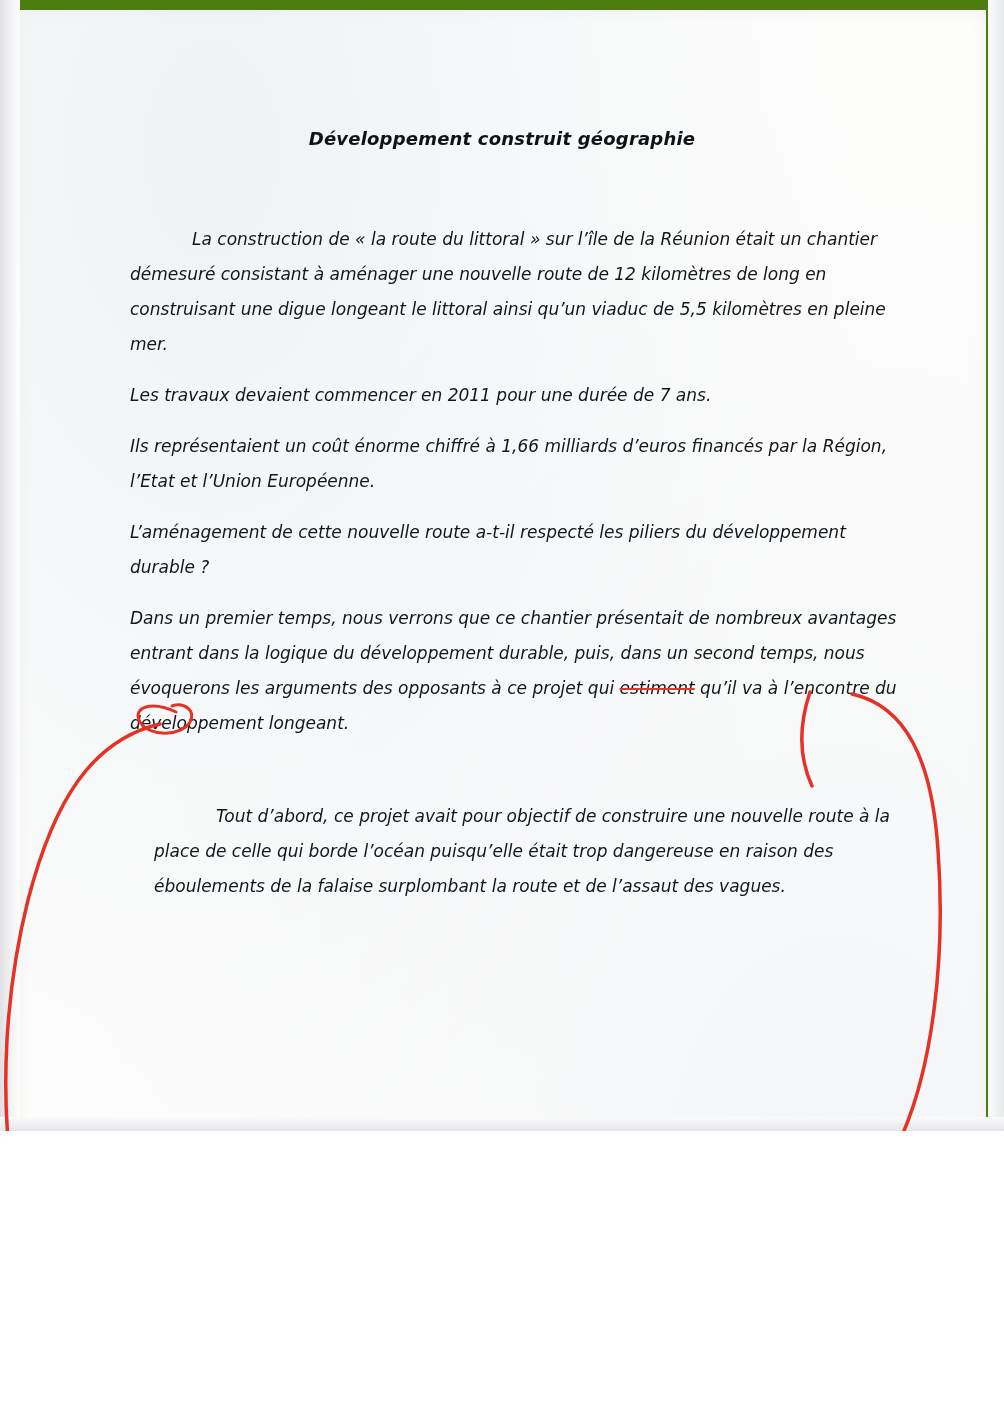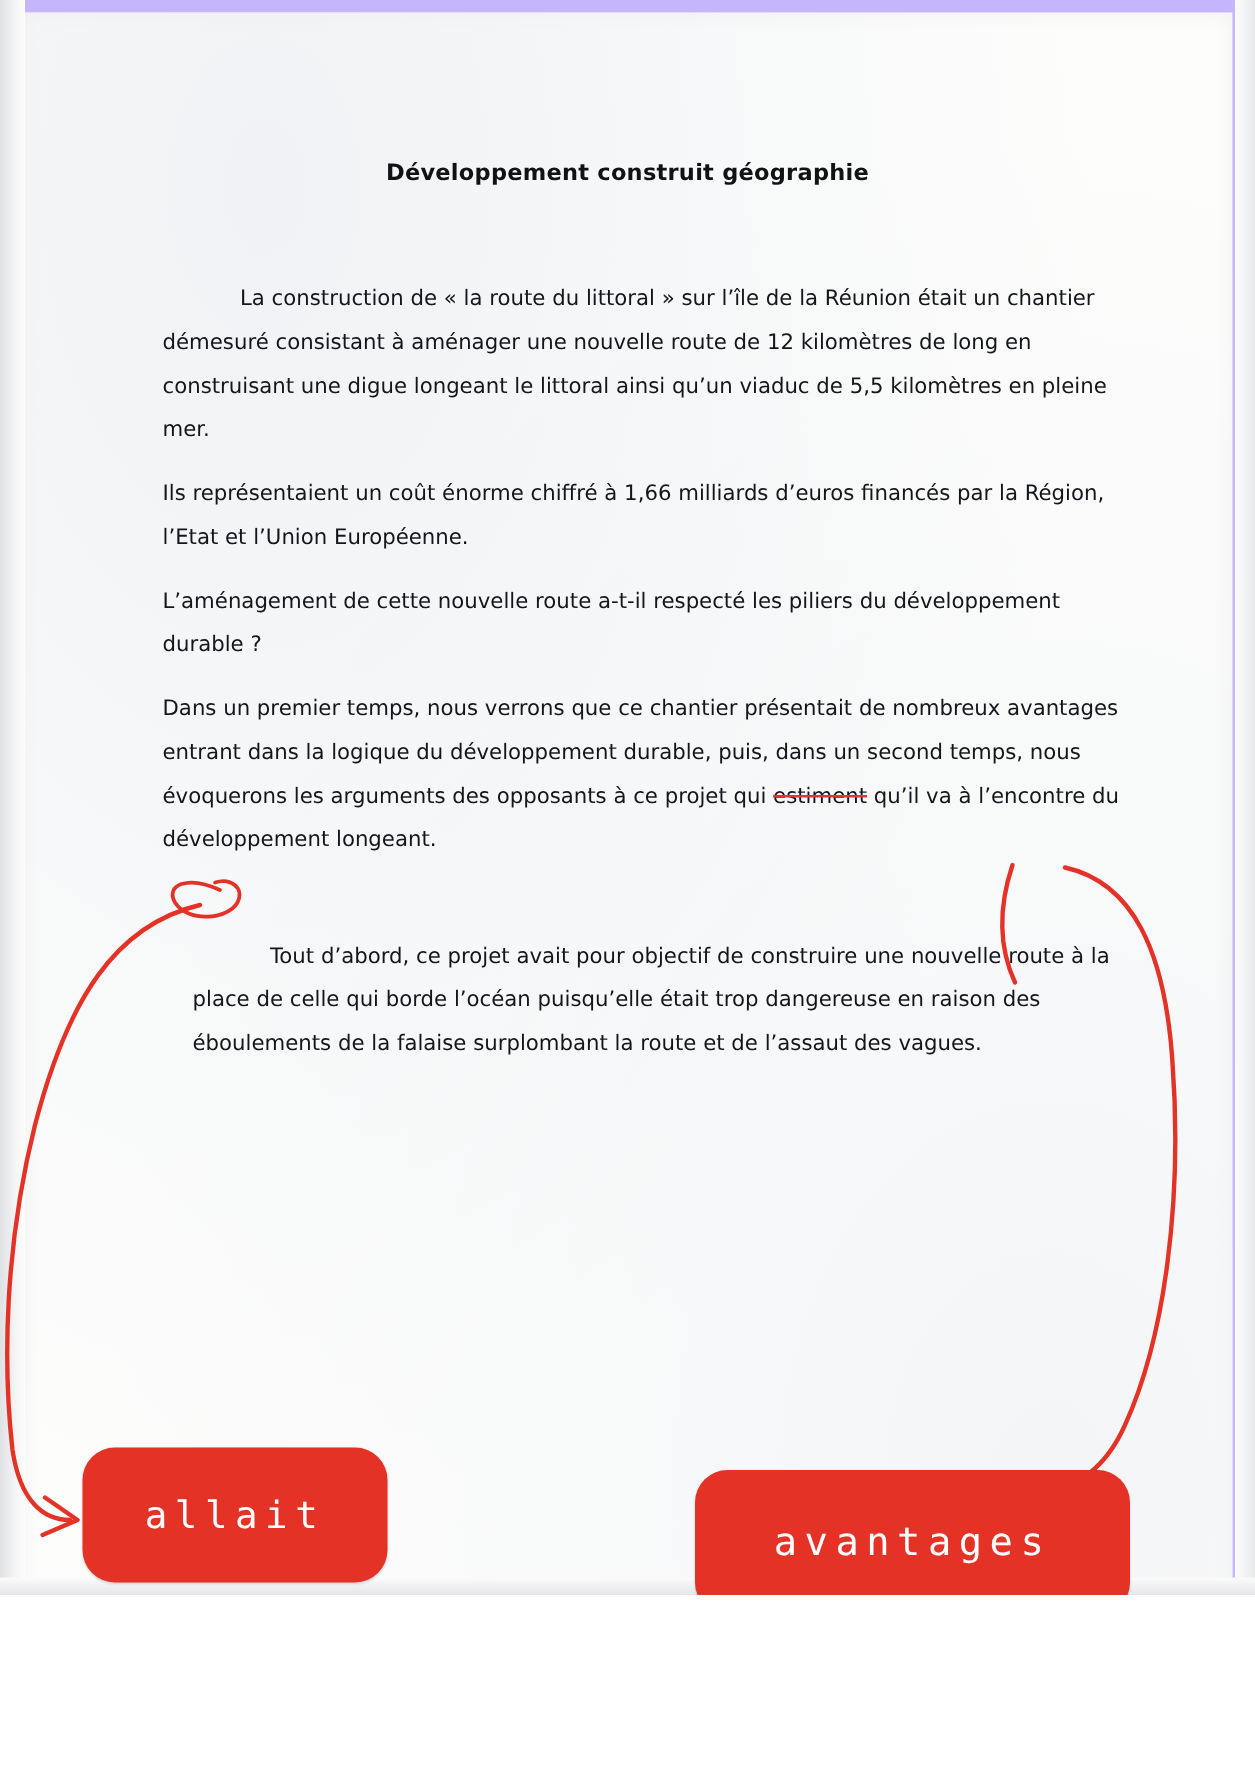--- a/index.html
+++ b/index.html
@@ -3,24 +3,25 @@
 <meta charset="utf-8">
 <style>
   html, body {
     margin: 0;
     padding: 0;
     background: #ffffff;
   }
   #page {
     position: relative;
     width: 1004px;
-    height: 1276px;
+    height: 1131px;
     overflow: hidden;
-    background: #c4b5fd;
+    background: #4d7c0f;
     font-family: "DejaVu Sans", sans-serif;
+    font-style: italic;
   }
   
   #sheet {
     position: absolute;
     left: 18px;
     top: 10px;
     width: 968px;
     height: 1390px;
     background: #fdfdfc;
     box-shadow: 0 0 18px rgba(0,0,0,0.06) inset;
@@ -141,20 +142,21 @@
   <div id="left-edge"></div>
   <div id="right-edge"></div>
   <div id="bottom-edge"></div>
 
   <div class="doc-text" id="doc-title">Développement construit géographie</div>
 
   <div id="body-block">
 
     <p class="para indent">La construction de « la route du littoral » sur l’île de la Réunion était un chantier démesuré consistant à aménager une nouvelle route de 12 kilomètres de long en construisant une digue longeant le littoral ainsi qu’un viaduc de 5,5 kilomètres en pleine mer.</p>
 
+    <p class="para">Les travaux devaient commencer en 2011 pour une durée de 7 ans.</p>
 
     <p class="para">Ils représentaient un coût énorme chiffré à 1,66 milliards d’euros financés par la Région, l’Etat et l’Union Européenne.</p>
 
     <p class="para">L’aménagement de cette nouvelle route a-t-il respecté les piliers du développement durable ?</p>
 
     <p class="para"><span>Dans un premier temps, nous verrons que ce chantier présentait de nombreux avantages entrant dans la logique du développement durable, puis, dans un second temps, nous évoquerons les arguments des opposants à ce projet qui </span><span class="strike">estiment</span><span> qu’il va à l’encontre du développement longeant.</span></p>
 
     <p class="para indent gap-top">Tout d’abord, ce projet avait pour objectif de construire une nouvelle route à la place de celle qui borde l’océan puisqu’elle était trop dangereuse en raison des éboulements de la falaise surplombant la route et de l’assaut des vagues.</p>
 
 

